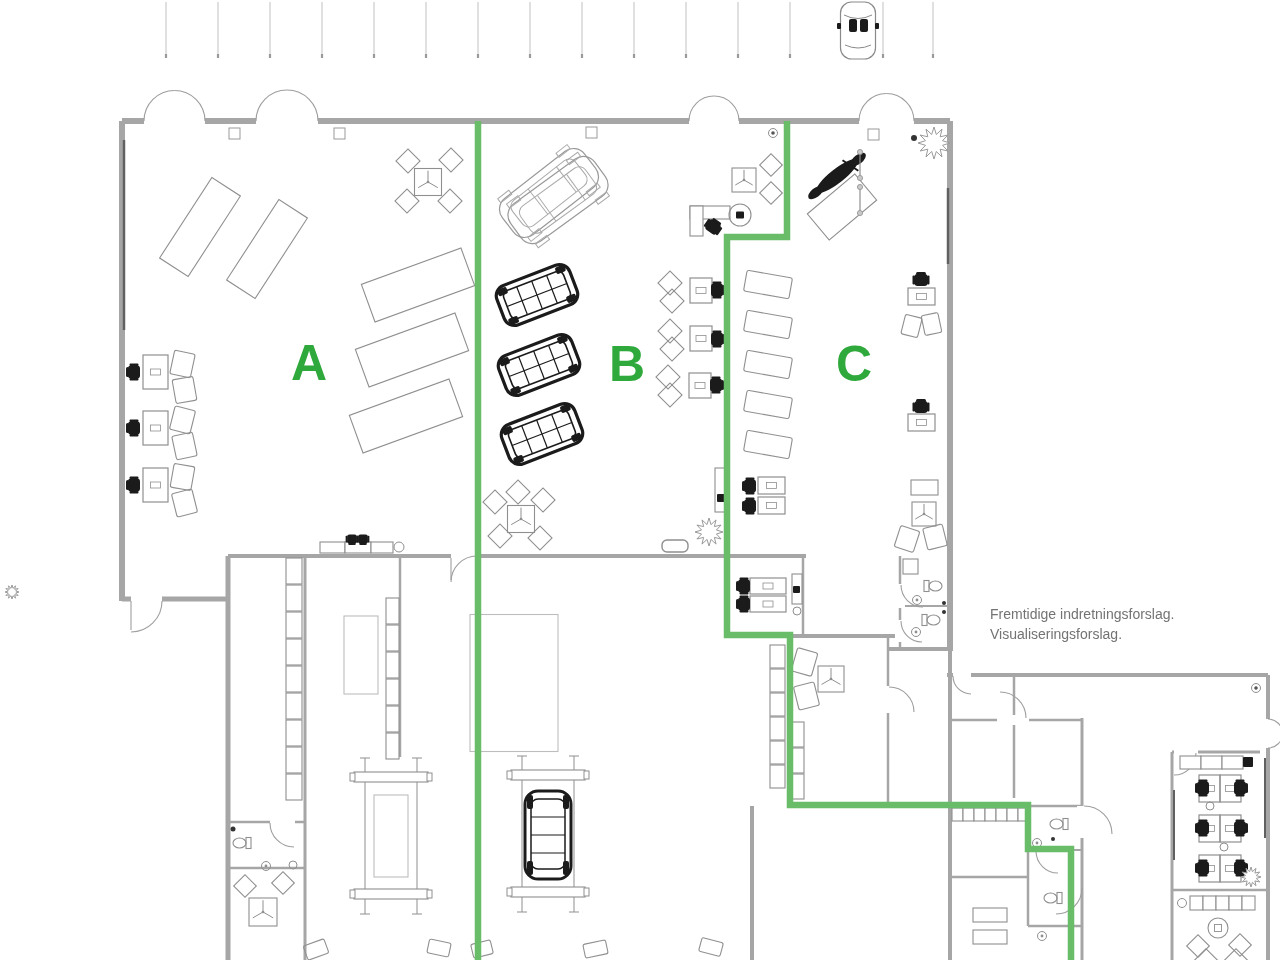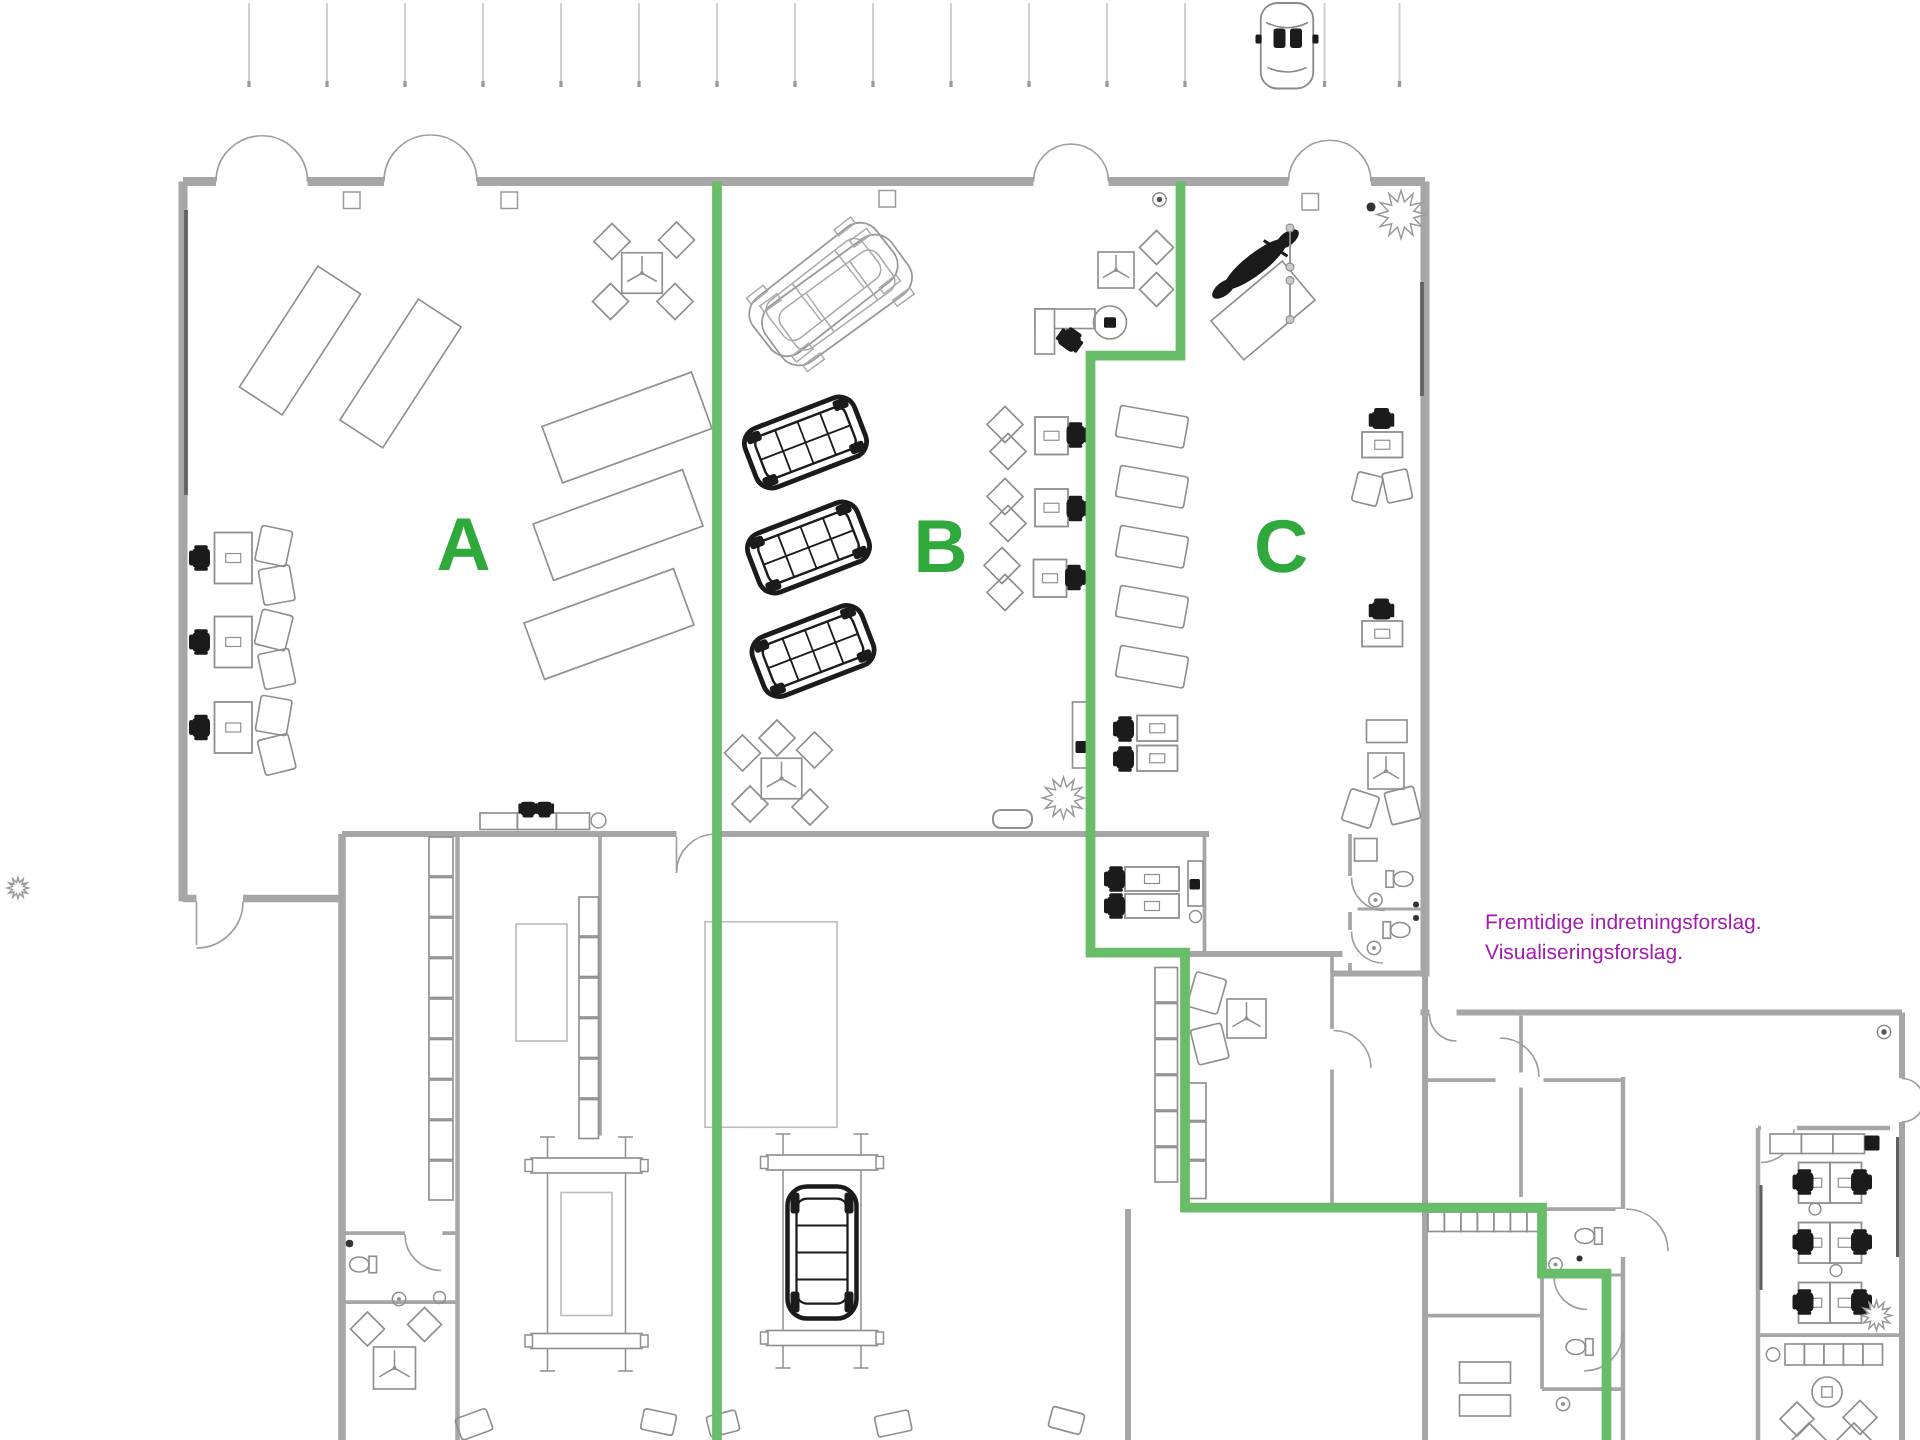--- a/index.html
+++ b/index.html
@@ -1,19 +1,19 @@
 <!DOCTYPE html>
 <html><head>
 <meta charset="utf-8">
 <style>
   html,body{margin:0;padding:0;background:#fff;}
   .stage{position:relative;width:1280px;height:960px;background:#ffffff;overflow:hidden;font-family:"Liberation Sans",sans-serif;}
   #plan-svg{position:absolute;left:0;top:0;width:1280px;height:960px;}
   .zone-label{position:absolute;font-weight:700;font-size:50px;color:#2fa83c;letter-spacing:0;}
-  .note{position:absolute;left:990px;top:604px;font-size:14px;line-height:20px;color:#a21caf;}
+  .note{position:absolute;left:990px;top:604px;font-size:14px;line-height:20px;color:#737373;}
 </style>
 </head>
 <body>
 
 <div class="stage">
   <svg id="plan-svg" viewBox="0 0 1280 960">
       <g>
         <line x1="166" y1="2" x2="166" y2="58" stroke="#cfcfcf" stroke-width="1.3"></line>
         <line x1="166" y1="54" x2="166" y2="58" stroke="#9a9a9a" stroke-width="2.2"></line>
         <line x1="218" y1="2" x2="218" y2="58" stroke="#cfcfcf" stroke-width="1.3"></line>

